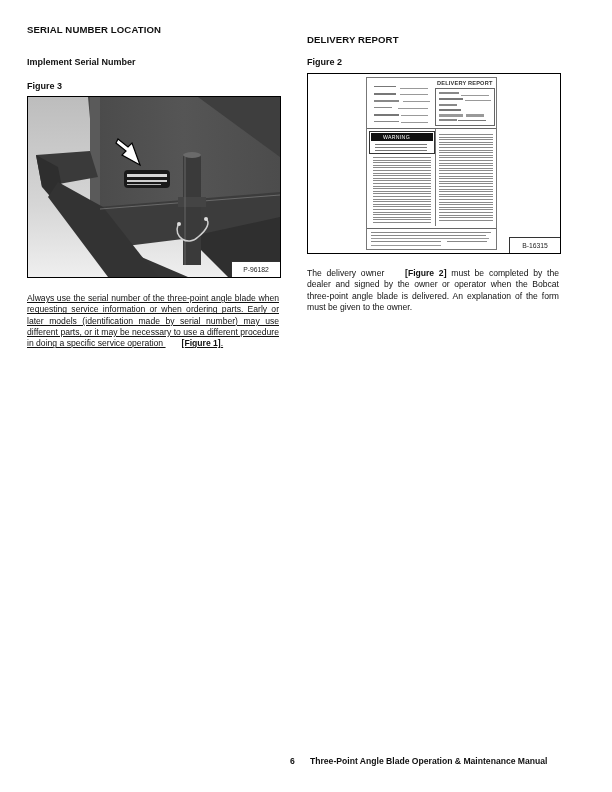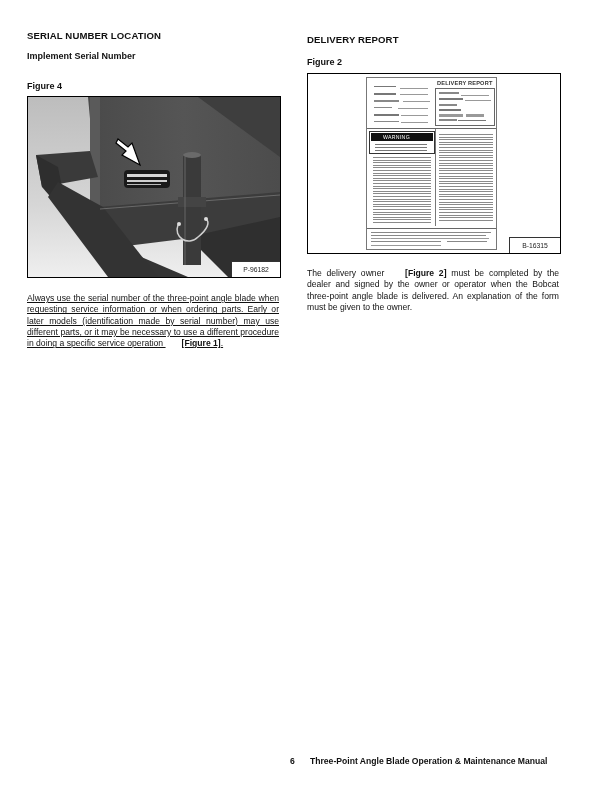--- a/index.html
+++ b/index.html
@@ -11,23 +11,23 @@
   .para b { font-weight: bold; padding-left: 16px; }
   .figure { position: absolute; border: 1px solid #000; background: #fff; overflow: hidden; }
   .figlabel { position: absolute; background: #fff; border-left: 1px solid #333; border-top: 1px solid #333;
               font-size: 6.8px; text-align: center; line-height: 15px; color: #222; }
   .footer { position: absolute; font-size: 8.6px; font-weight: bold; }
   svg { display: block; }
 </style>
 </head>
 <body>
 
-<div class="h1" style="left:27px; top:30px;text-align:center;">SERIAL NUMBER LOCATION</div>
-<div class="h2" style="left:27px; top:51px;">Implement Serial Number</div>
-<div class="h2" style="left:27px; top:81px;">Figure 4</div>
+<div class="h1" style="left:27px; top:24px;text-align:center;">SERIAL NUMBER LOCATION</div>
+<div class="h2" style="left:27px; top:57px;">Implement Serial Number</div>
+<div class="h2" style="left:27px; top:81px;">Figure 3</div>
 
 <div class="figure" style="left:27px; top:96px; width:252px; height:180px;">
   <svg width="252" height="180" viewBox="0 0 252 180">
     <defs>
       <linearGradient id="bgGrad" x1="0" y1="0" x2="0" y2="1">
         <stop offset="0" stop-color="#bdbdbd"></stop>
         <stop offset="0.6" stop-color="#d6d6d6"></stop>
         <stop offset="1" stop-color="#efefef"></stop>
       </linearGradient>
       <linearGradient id="boxGrad" x1="0" y1="0" x2="1" y2="0">

